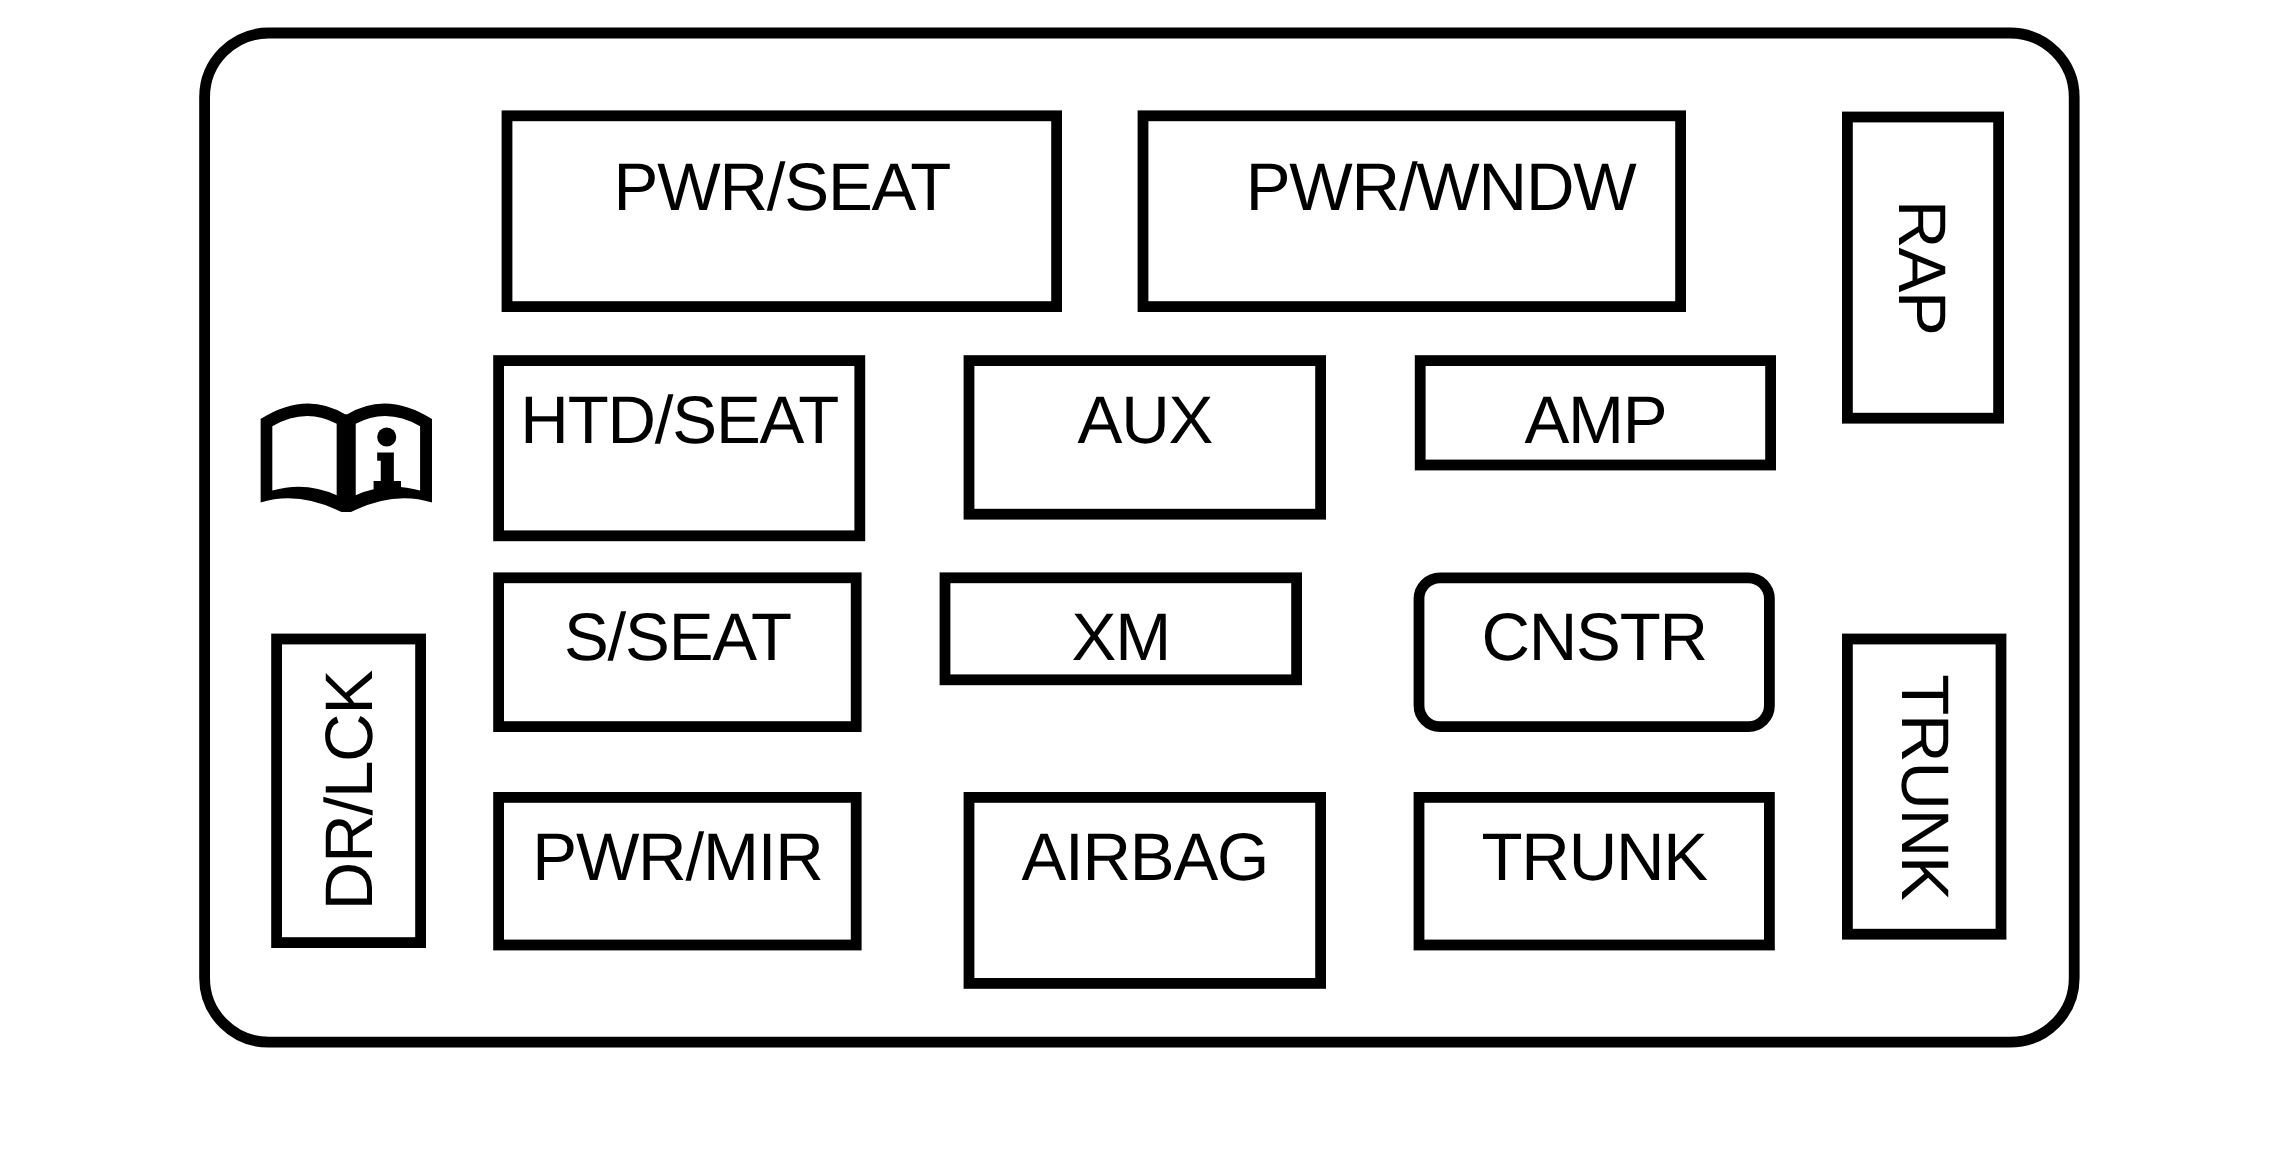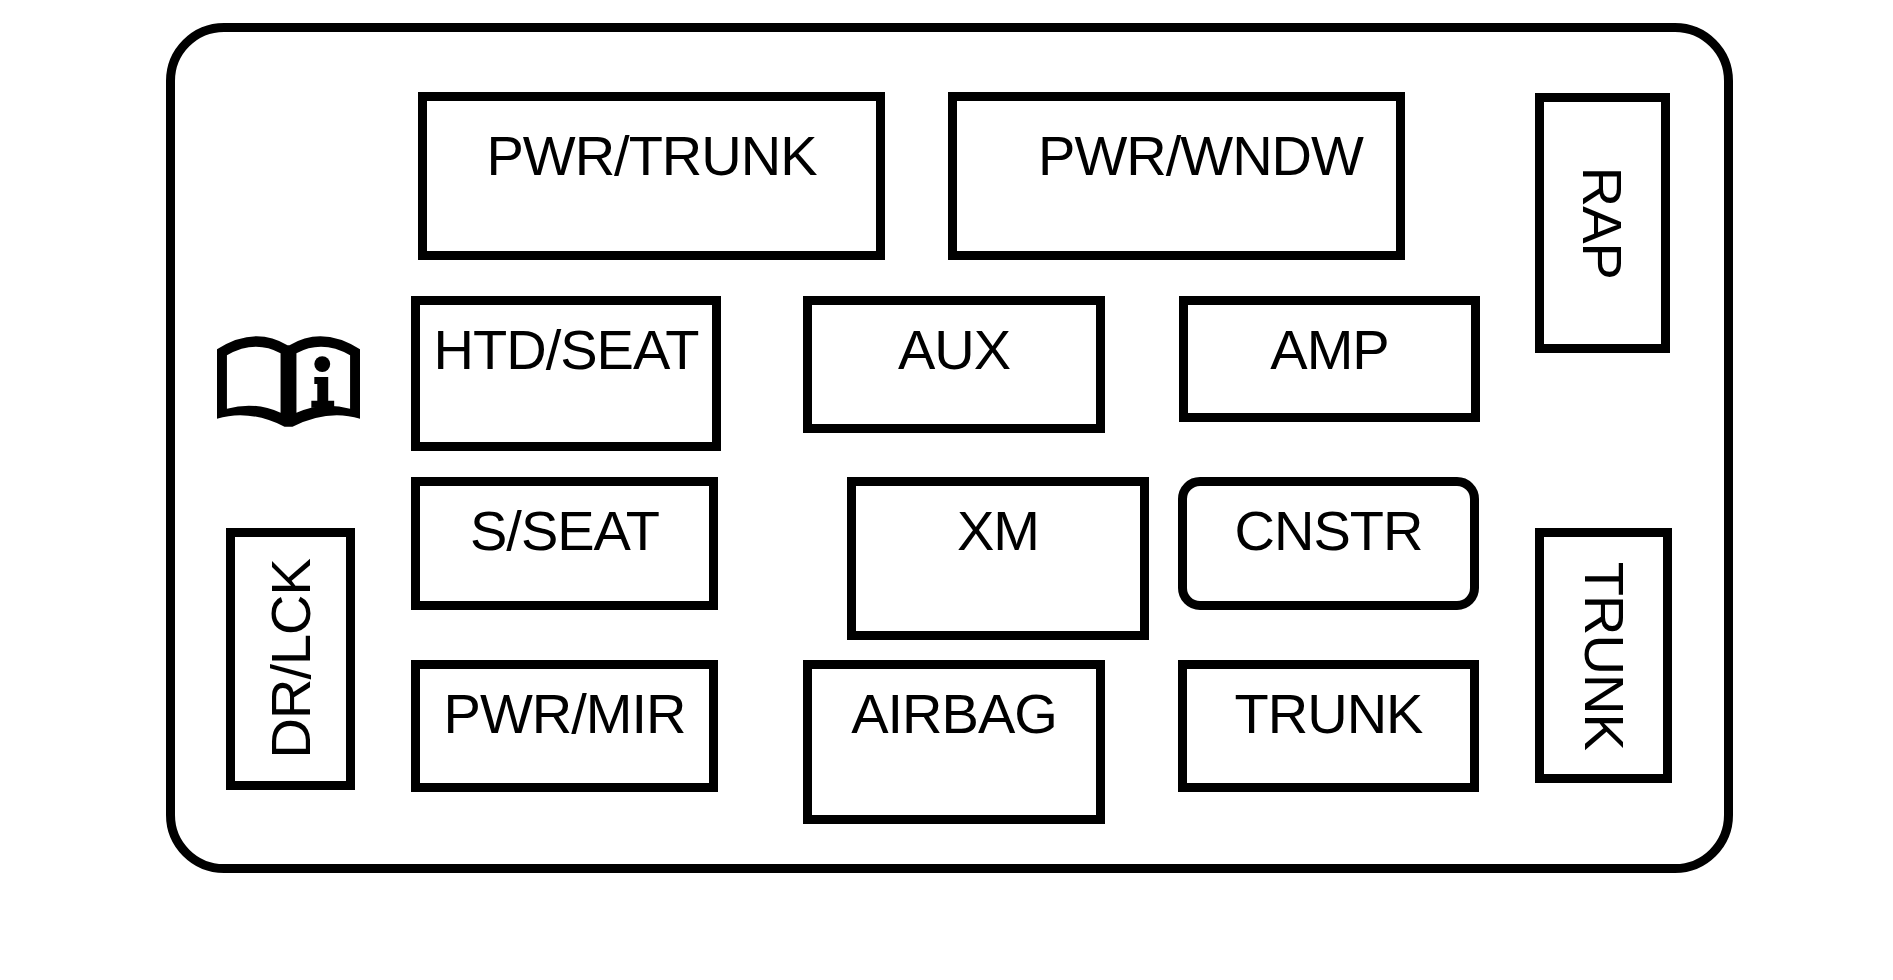--- a/index.html
+++ b/index.html
@@ -42,24 +42,24 @@
   .vert .lbl{padding:0;}
   .rot-cw  .lbl{transform:rotate(90deg);}
   .rot-ccw .lbl{transform:rotate(-90deg);}
 
   
   .pwr-seat {left:418px; top:92px;  width:467px; height:168px;}
   .pwr-wndw {left:948px; top:92px;  width:457px; height:168px;padding-left:48px;}
   
   .htd-seat {left:411px; top:296px; width:310px; height:155px;}
   .aux      {left:803px; top:296px; width:302px; height:137px;}
-  .amp      {left:1179px;top:296px; width:301px; height:126px;}
+  .amp      {left:1179px;top:296px; width:301px; height:96px;}
   
   .s-roof   {left:411px; top:477px; width:307px; height:133px;}
-  .xm       {left:847px; top:477px; width:302px; height:163px;}
+  .xm       {left:783px; top:477px; width:302px; height:94px;}
   .cnstr    {left:1178px;top:477px; width:301px; height:133px;border-radius:22px;}
   
   .pwr-mir  {left:411px; top:660px; width:307px; height:132px;text-align:center;}
   .airbag   {left:803px; top:660px; width:302px; height:164px;}
   .trunk-mid{left:1178px;top:660px; width:301px; height:132px;}
   
   .rap      {left:1535px;top:93px;  width:135px; height:260px;}
   .trunk-sd {left:1535px;top:528px; width:137px; height:255px;}
   .dr-lck   {left:226px; top:528px; width:129px; height:262px;}
 
@@ -77,21 +77,21 @@
 
   <svg class="manual-icon" viewBox="0 0 144 97" xmlns="http://www.w3.org/2000/svg" aria-hidden="true">
     <path d="M0,16 Q38,-8 71,12 L73,12 Q106,-8 144,16 L144,86 Q112,76 76,94 L68,94 Q32,76 0,86 Z" fill="#000"></path>
     <path d="M10,22 Q38,6 64,20 L64,80 Q38,68 10,76 Z" fill="#fff"></path>
     <path d="M134,22 Q106,6 80,20 L80,80 Q106,68 134,76 Z" fill="#fff"></path>
     <circle cx="106" cy="31" r="8" fill="#000"></circle>
     <path d="M98,44 L112,44 L112,68 L118,68 L118,75 L95,75 L95,68 L101,68 L101,51 L98,51 Z" fill="#000"></path>
   </svg>
 
   <div class="fuse r1 pwr-seat">
-    <span class="lbl">PWR/TRUNK</span>
+    <span class="lbl">PWR/SEAT</span>
   </div>
   <div class="fuse r1 pwr-wndw">
     <span class="lbl">PWR/WNDW</span>
   </div>
 
   <div class="fuse r2 htd-seat">
     <span class="lbl">HTD/SEAT</span>
   </div>
   <div class="fuse r2 aux">
     <span class="lbl">AUX</span>

